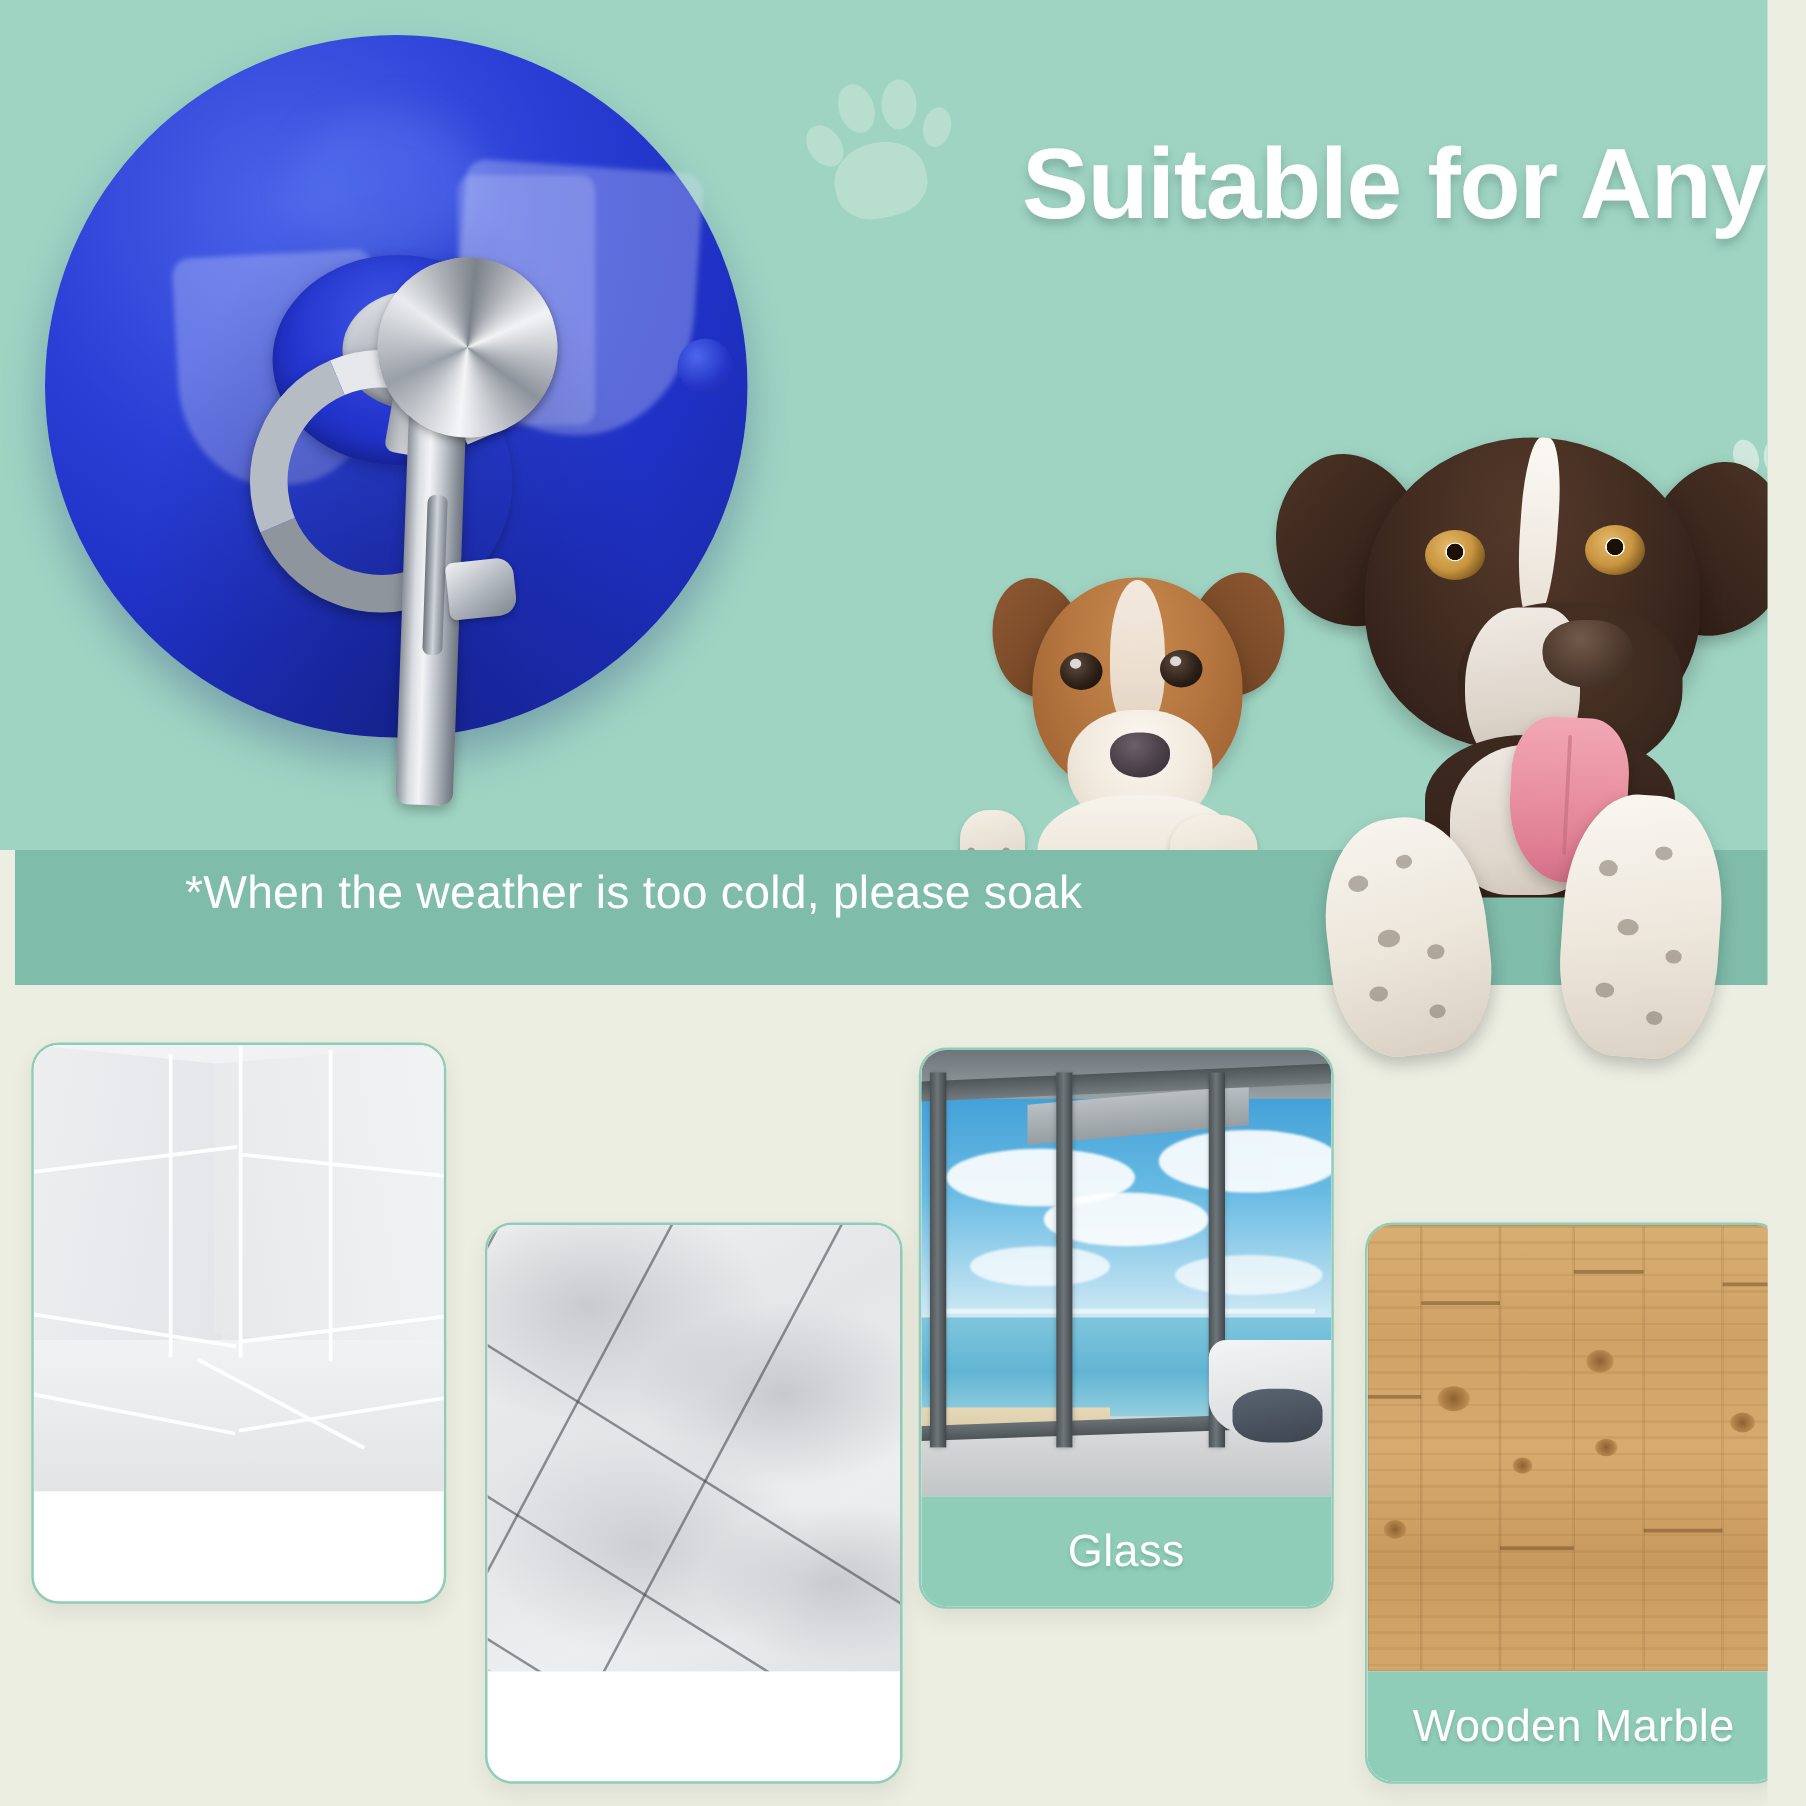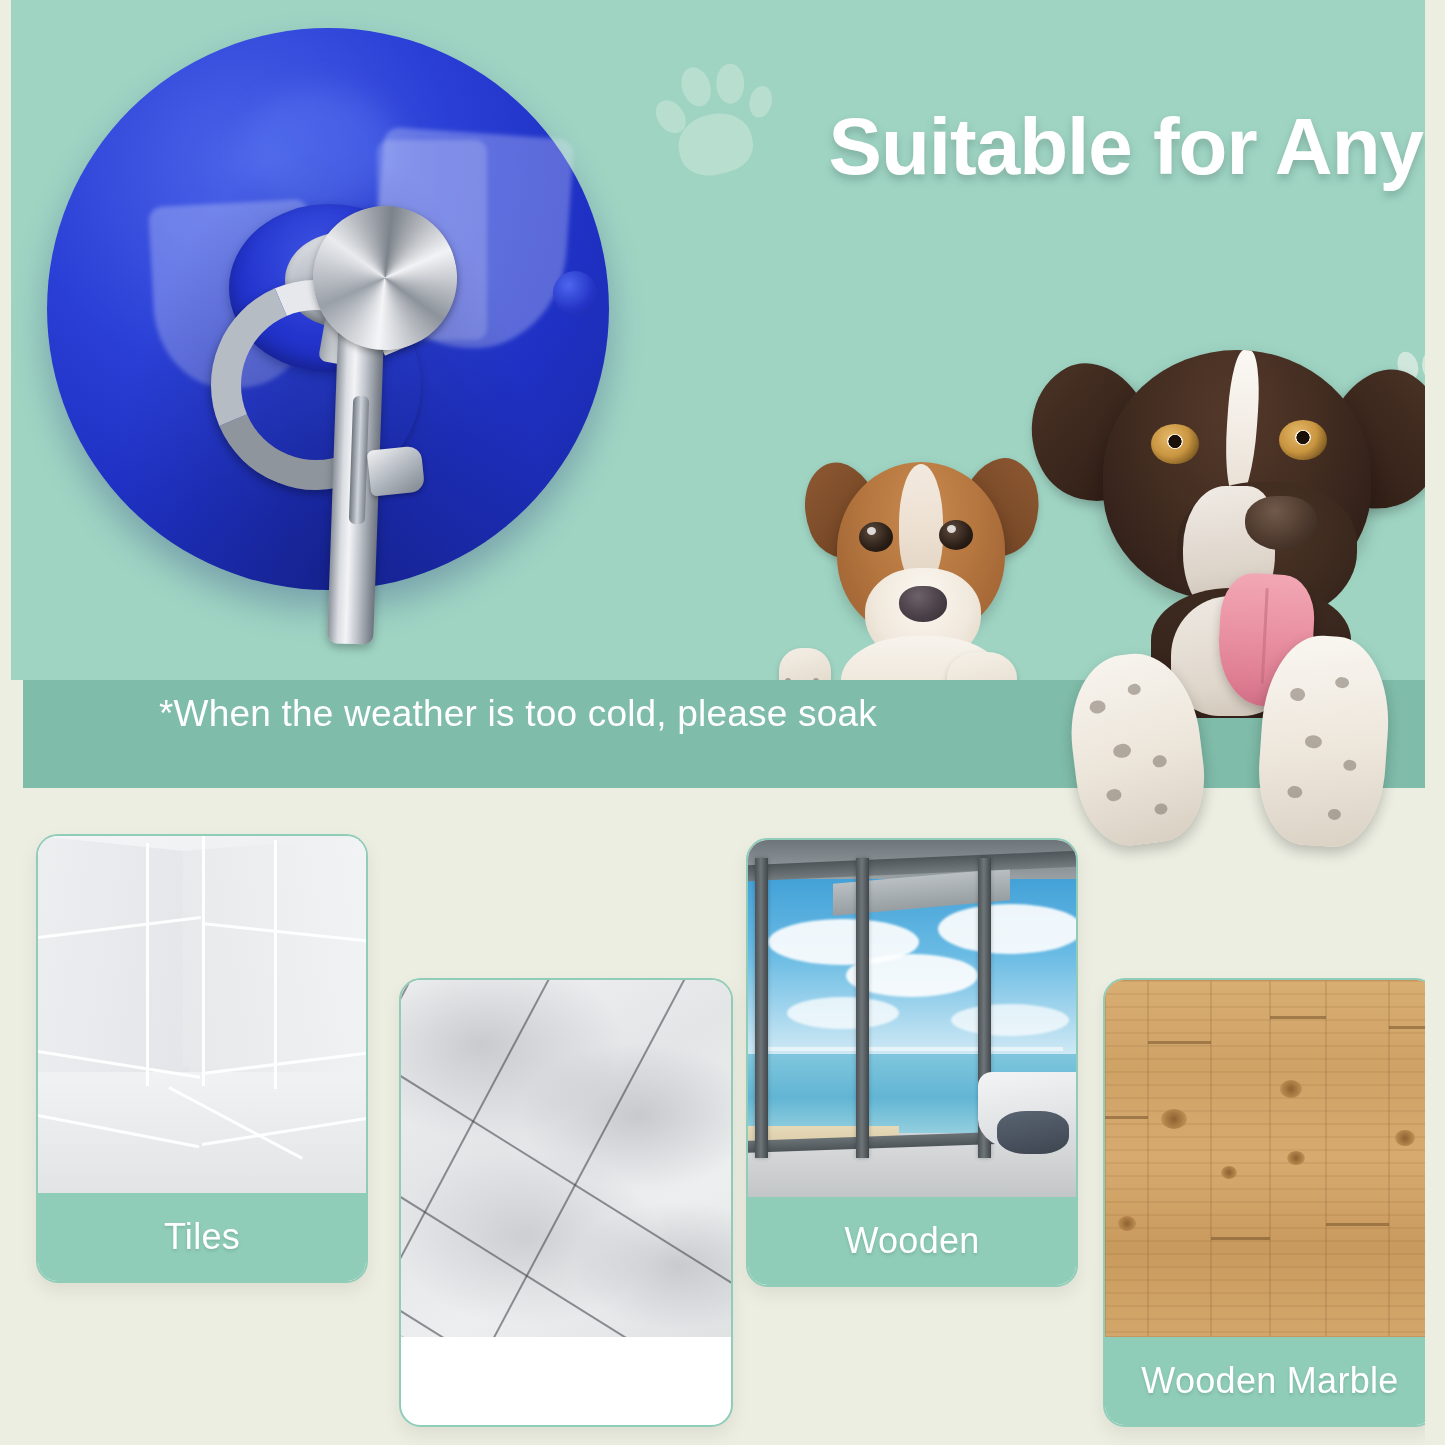--- a/index.html
+++ b/index.html
@@ -3,21 +3,21 @@
 <meta charset="utf-8">
 <style>
   html,body{margin:0;padding:0;}
   body{
     width:1445px;height:1445px;
     font-family:"Liberation Sans", sans-serif;
     background:#edeee2;
     overflow:hidden;
     position:relative;
   }
-  #stage{position:absolute;inset:0;width:1414px;height:1445px;overflow:hidden;margin-left:11px;}
+  #stage{position:absolute;inset:0;width:1414px;height:1445px;overflow:hidden;}
 
   
   .hero{
     position:absolute;left:0;top:0;width:1445px;height:680px;
     background:#9fd4c3;
     overflow:hidden;
   }
 
   
   .cup-wrap{position:absolute;left:22px;top:18px;width:600px;height:662px;}
@@ -433,21 +433,20 @@
         <div class="gl v" style="left:72%;top:1%;height:70%;"></div>
         <div class="gl d" style="left:0;top:28%;width:50%;transform:rotate(-7deg);"></div>
         <div class="gl d" style="left:50%;top:24%;width:52%;transform:rotate(6deg);"></div>
         <div class="gl d" style="left:0;top:60%;width:50%;transform:rotate(9deg);"></div>
         <div class="gl d" style="left:50%;top:66%;width:52%;transform:rotate(-7deg);"></div>
         <div class="gl d" style="left:0;top:78%;width:50%;transform:rotate(11deg);"></div>
         <div class="gl d" style="left:50%;top:86%;width:52%;transform:rotate(-9deg);"></div>
         <div class="gl d" style="left:40%;top:70%;width:46%;transform:rotate(28deg);"></div>
       </div>
     </div>
-    <div class="cap">Tiles</div>
   </div>
 
   <div class="card" id="card-marble">
     <div class="pic">
       <div class="marble">
         <div class="seam" style="left:-8%;top:22%;width:130%;transform:rotate(32deg);"></div>
         <div class="seam" style="left:-8%;top:56%;width:130%;transform:rotate(32deg);"></div>
         <div class="seam" style="left:-8%;top:88%;width:130%;transform:rotate(32deg);"></div>
         <div class="seam" style="left:6%;top:-6%;width:130%;transform:rotate(118deg);"></div>
         <div class="seam" style="left:48%;top:-6%;width:130%;transform:rotate(118deg);"></div>
@@ -473,21 +472,21 @@
         <div class="ga-headrail"></div>
         <div class="ga-sill"></div>
         <div class="ga-rail"></div>
         <div class="mull" style="left:2%;"></div>
         <div class="mull" style="left:33%;"></div>
         <div class="mull" style="left:70%;"></div>
         <div class="ga-bed"></div>
         <div class="ga-bed2"></div>
       </div>
     </div>
-    <div class="cap">Wooden</div>
+    <div class="cap">Glass</div>
   </div>
 
   <div class="card" id="card-wood">
     <div class="pic">
       <div class="woodart">
         <div class="plank" style="left:0%;width:13%;"></div>
         <div class="plank" style="left:13%;width:19%;"></div>
         <div class="plank" style="left:32%;width:18%;"></div>
         <div class="plank" style="left:50%;width:17%;"></div>
         <div class="plank" style="left:67%;width:19%;"></div>

